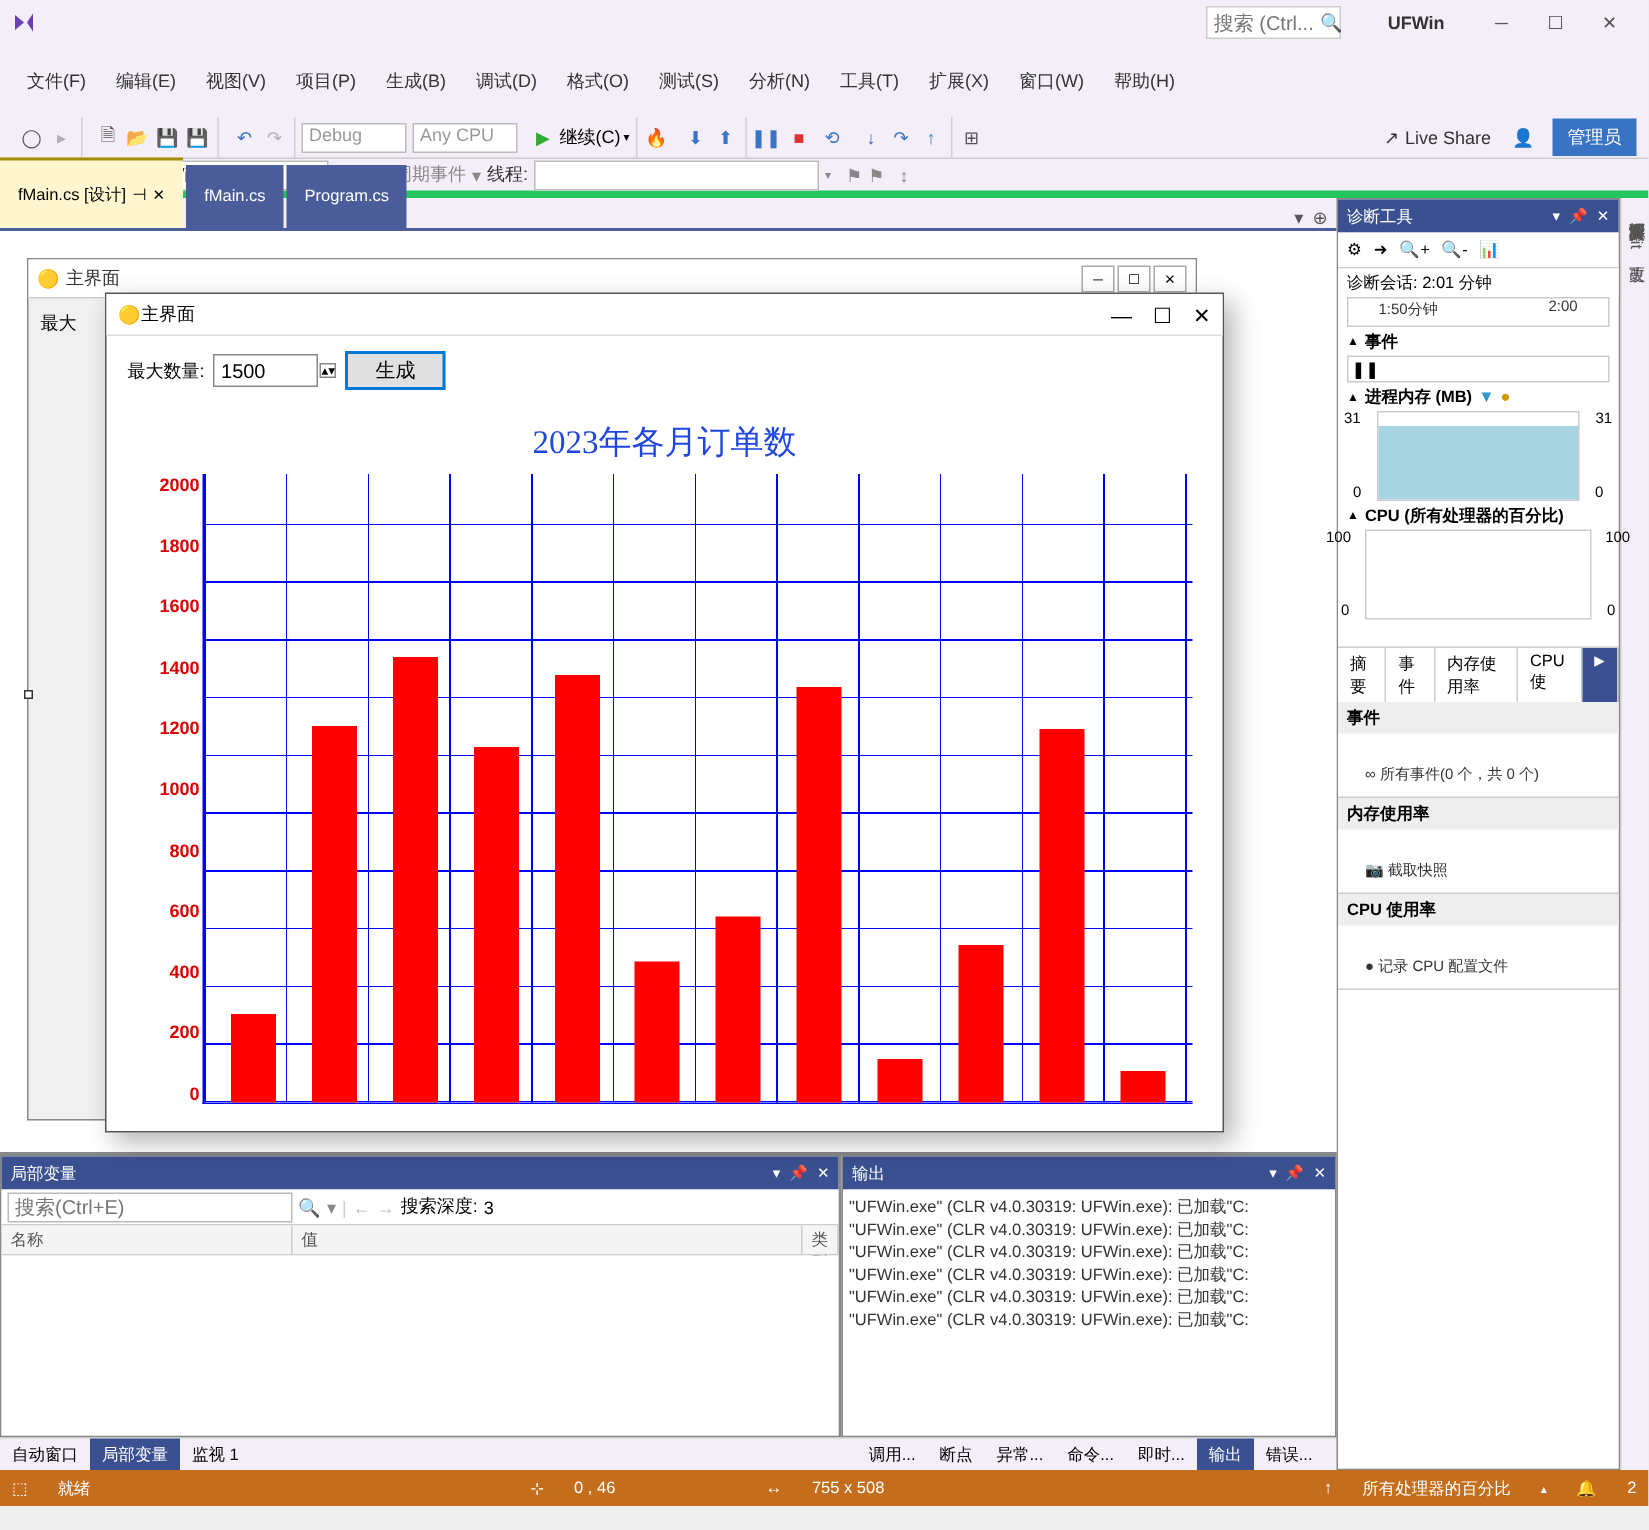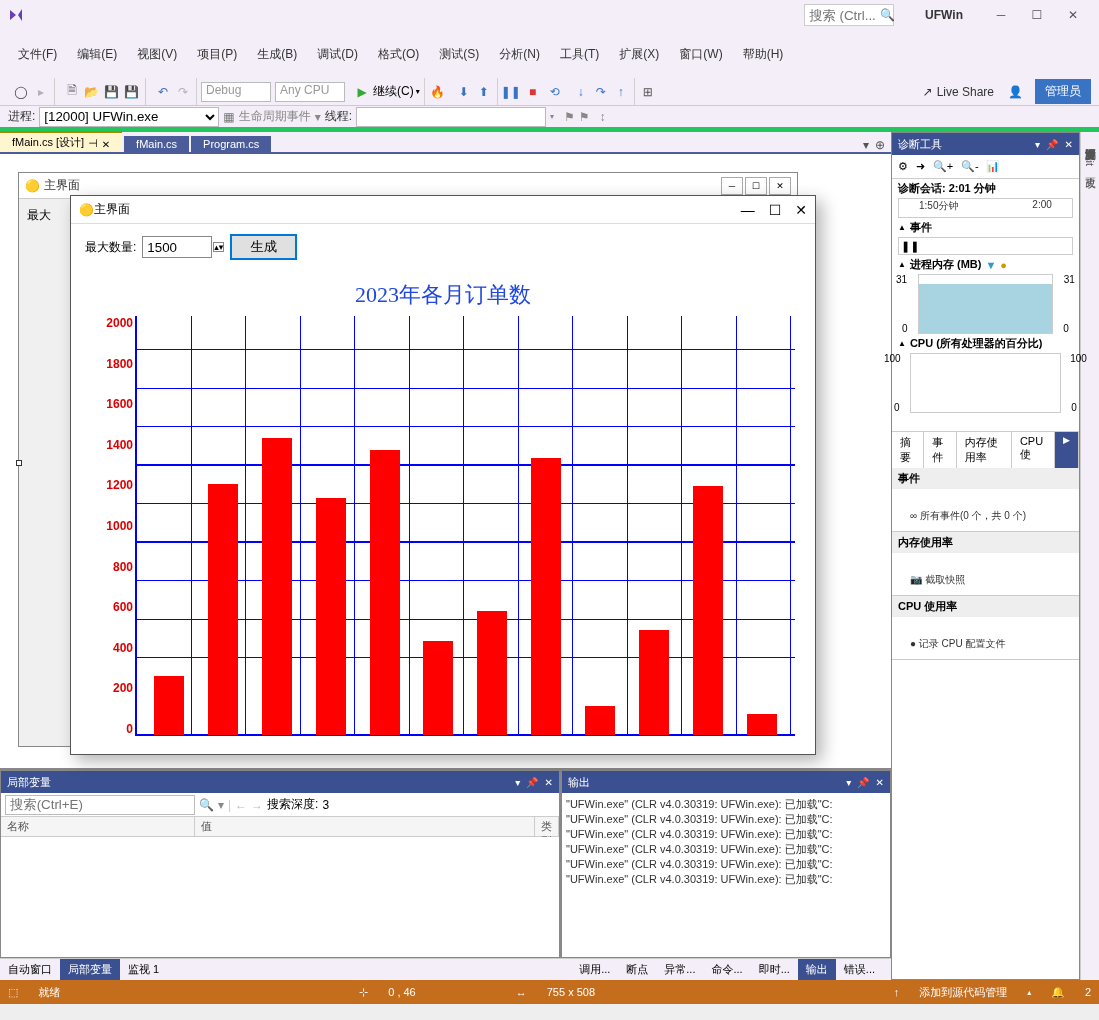--- a/index.html
+++ b/index.html
@@ -33,21 +33,21 @@
 
 
 .mainflex { display: flex; height: 848px; }
 .leftcol { flex: 1; display: flex; flex-direction: column; background: #eee; }
 .rightcol { width: 218px; display: flex; flex-direction: column; }
 .rightsidebar { width: 22px; background: #f3eef7; border-left: 1px solid #ccc; display: flex; flex-direction: column; align-items: center; padding-top: 8px; gap: 12px; }
 .rightsidebar .vtext { writing-mode: vertical-rl; font-size: 11px; color: #555; }
 
 
 .tabstrip { height: 22px; background: #f3eef7; display: flex; align-items: flex-end; border-bottom: 2px solid #4b5c9a; }
-.tab { padding: 2px 12px; font-size: 11px; color: #fff; background: #4b5c9a; margin-right: 2px; display: flex; align-items: flex-end; gap: 4px; }
+.tab { padding: 15px 12px; font-size: 11px; color: #fff; background: #4b5c9a; margin-right: 2px; display: flex; align-items: center; gap: 4px; }
 .tab.active { background: #fff6d0; color: #000; border-top: 2px solid #a38b00; }
 .tab .close { font-size: 10px; }
 .tabstrip .tailicons { margin-left: auto; display: flex; gap: 6px; padding: 0 6px; color: #555; }
 
 
 .designer { flex: 1; background: #fff; padding: 18px; overflow: hidden; position: relative; }
 .formdesign { width: 780px; height: 575px; border: 1px solid #888; background: #f0f0f0; position: relative; }
 .formdesign .titlebar2 { height: 26px; background: #fff; border-bottom: 1px solid #ccc; display: flex; align-items: center; padding: 0 6px; gap: 4px; }
 .formdesign .titlebar2 .caption { flex: 1; color: #333; }
 .formdesign .winctrls { display: flex; gap: 2px; }
@@ -76,21 +76,21 @@
 .xaxis { display: flex; justify-content: space-around; padding: 4px 0 0 44px; font-size: 12px; color: #d00; font-weight: bold; }
 
 
 .panel { border: 1px solid #888; display: flex; flex-direction: column; }
 .panel-hdr { height: 22px; background: #3b5090; color: #fff; display: flex; align-items: center; padding: 0 6px; font-size: 11px; }
 .panel-hdr .spacer { flex: 1; }
 .panel-hdr .icons { display: flex; gap: 6px; font-size: 10px; }
 .diag { flex: 1; background: #fff; font-size: 11px; }
 .diag-tb { height: 24px; border-bottom: 1px solid #ccc; display: flex; align-items: center; gap: 8px; padding: 0 6px; }
 .diag-row { padding: 2px 6px; display: flex; align-items: center; gap: 4px; }
-.diag-row.bold { font-weight: bold; background: #fff; }
+.diag-row.bold { font-weight: normal; background: #fff; }
 .diag-row .tri { font-size: 8px; }
 .minigraph { height: 60px; border: 1px solid #ccc; margin: 2px 6px; position: relative; background: #fff; }
 .diag-tabs { display: flex; border-top: 1px solid #ccc; }
 .diag-tabs div { padding: 3px 8px; font-size: 11px; border-right: 1px solid #ccc; }
 .diag-tabs .act { background: #fff; }
 .diag-section { border-bottom: 1px solid #ccc; }
 .diag-section .sh { background: #eee; padding: 3px 6px; font-weight: bold; font-size: 11px; }
 .diag-section .sb { padding: 20px 6px 8px 18px; font-size: 10px; color: #333; }
 
 
@@ -448,17 +448,17 @@
   <span>⬚</span>
   <span>就绪</span>
   <span class="spacer"></span>
   <span>⊹</span>
   <span>0 , 46</span>
   <span style="width:60px"></span>
   <span>↔</span>
   <span>755 x 508</span>
   <span class="spacer"></span>
   <span>↑</span>
-  <span>添加到源代码管理</span>
+  <span>所有处理器的百分比</span>
   <span style="font-size:8px">▴</span>
   <span>🔔</span>
   <span>2</span>
 </div>
 
 </body></html>

